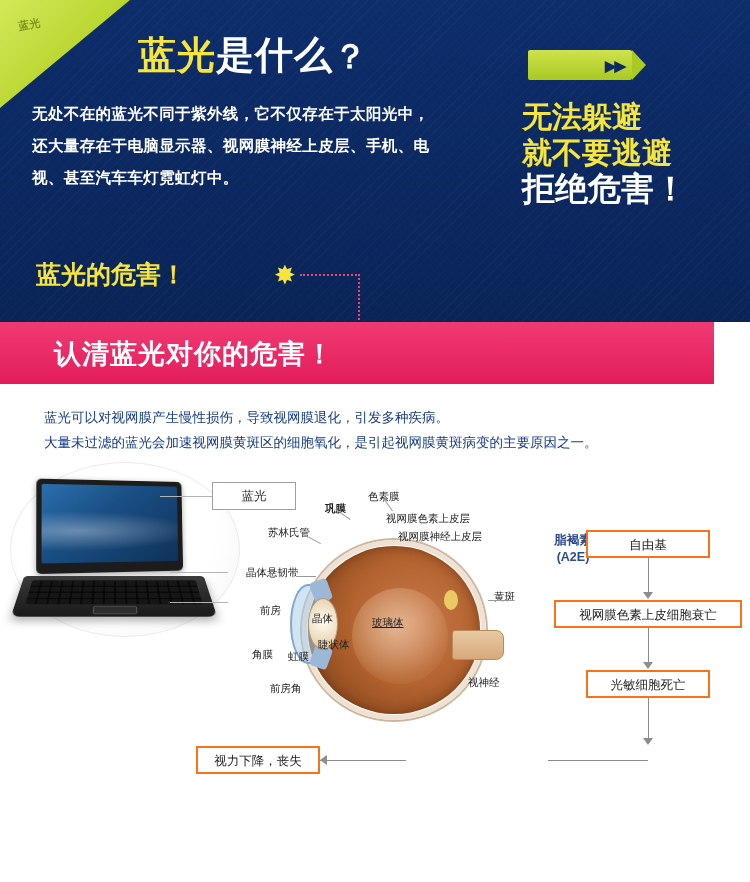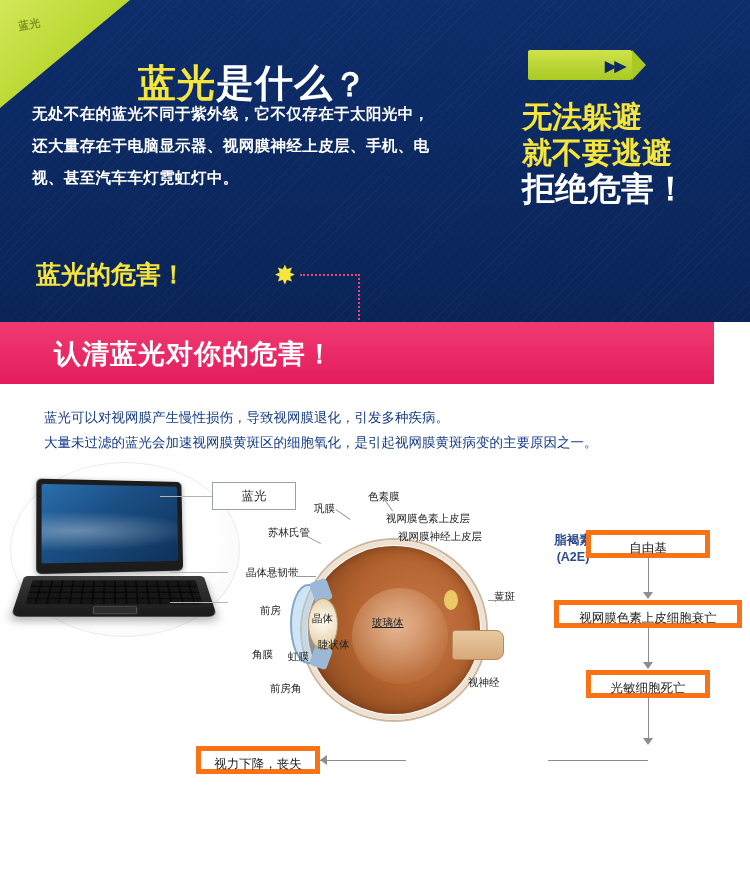--- a/index.html
+++ b/index.html
@@ -54,21 +54,20 @@
   }
 
   .hero-title {
     position: absolute;
     left: 138px; top: 30px;
     font-size: 38px;
     font-weight: bold;
     color: #ffffff;
     letter-spacing: 1px;
     white-space: nowrap;
-    margin-top: 28px;
   }
   .hero-title .hl { color: #f5e53c; }
   .hero-title .q  { color: #ffffff; font-size: 34px; }
 
   .hero-body {
     position: absolute;
     left: 32px; top: 98px;
     width: 400px;
     font-size: 15.5px;
     line-height: 2.05;
@@ -366,21 +365,21 @@
     position: absolute;
     font-size: 12.5px;
     color: #2d4b8e;
     font-weight: bold;
     text-align: center;
     line-height: 1.35;
     white-space: nowrap;
   }
   .flow-box {
     position: absolute;
-    border: 5px solid #f97316;
+    border: 2px solid #f97316;
     background: #fff;
     font-size: 12.5px;
     color: #222;
     text-align: center;
     height: 28px;
     line-height: 26px;
     white-space: nowrap;
   }
   .flow-line {
     position: absolute;
@@ -467,21 +466,21 @@
     <div class="eye-ring"></div>
     <div class="eye-ball"></div>
     <div class="eye-vitreous"></div>
     <div class="eye-nerve"></div>
     <div class="eye-macula"></div>
     <div class="eye-cornea"></div>
     <div class="eye-iris-top"></div>
     <div class="eye-iris-bot"></div>
     <div class="eye-lens"></div>
 
-    <div class="eye-tag" style="left:58px; top:22px;">巩膜</div>
+    <div class="eye-tag" style="left:69px; top:22px;font-weight:bold;">巩膜</div>
     <div class="eye-tag" style="left:112px; top:10px;">色素膜</div>
     <div class="eye-tag" style="left:130px; top:32px;">视网膜色素上皮层</div>
     <div class="eye-tag" style="left:142px; top:50px;">视网膜神经上皮层</div>
     <div class="eye-tag" style="left:12px;  top:46px;">苏林氏管</div>
     <div class="eye-tag" style="left:-10px; top:86px;">晶体悬韧带</div>
     <div class="eye-tag" style="left:4px;   top:124px;">前房</div>
     <div class="eye-tag" style="left:56px;  top:132px;">晶体</div>
     <div class="eye-tag" style="left:116px; top:136px;text-decoration:underline;">玻璃体</div>
     <div class="eye-tag" style="left:62px;  top:158px;">睫状体</div>
     <div class="eye-tag" style="left:-4px;  top:168px;">角膜</div>

